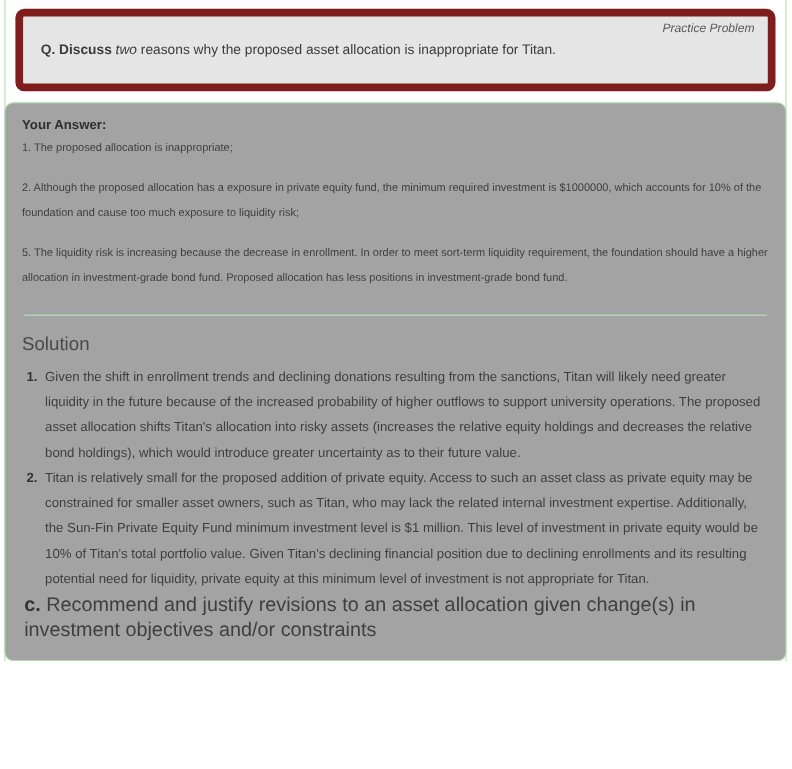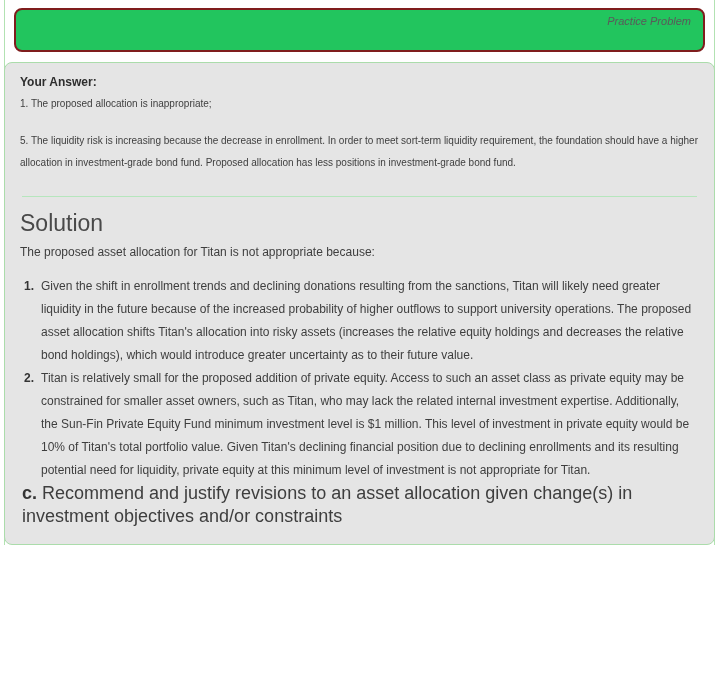--- a/index.html
+++ b/index.html
@@ -13,22 +13,22 @@
   .outer {
     margin: 0 5px 0 4px;
     border-left: 1px solid #b2e2b2;
     border-right: 1px solid #b2e2b2;
     padding-top: 8px;
     background: #ffffff;
   }
   
   .qcard {
     margin: 0 9px;
-    background: #22c55e;
-    border: 2px solid #7f1d1d;
+    background: #e5e5e5;
+    border: 7px solid #7f1d1d;
     border-radius: 8px;
     padding: 2px 12px 22px 16px;
   }
   .pp-tag {
     text-align: right;
     font-style: italic;
     font-size: 11px;
     line-height: 14px;
     margin-top: 2px;
     color: #5a5a5a;
@@ -37,21 +37,21 @@
     margin-top: 3px;
     font-size: 12.5px;
     line-height: 18px;
     color: #3b3b3b;
   }
   .qtext .q-bold { font-weight: bold; }
   .qtext .q-italic { font-style: italic; }
   
   .gcard {
     margin: 10px -1px 0;
-    background: #e5e5e5;
+    background: #a3a3a3;
     border: 1px solid #abdcab;
     border-radius: 8px;
     padding: 8px 15px 16px;
     color: #3e3e3e;
     font-size: 12px;
   }
   .answer-label {
     font-weight: bold;
     color: #2e2e2e;
     font-size: 12px;
@@ -62,21 +62,21 @@
     font-size: 10px;
     line-height: 22px;
     color: #3e3e3e;
   }
   hr.divider {
     border: none;
     border-top: 1px solid #b6e6bd;
     margin: 22px 2px 14px;
   }
   h2.g-heading {
-    font-size: 23px;
+    font-size: 17px;
     font-weight: 400;
     color: #494949;
     line-height: 24px;
     margin: 0 0 6px;
   }
   .sol-intro {
     font-size: 12px;
     line-height: 22px;
     margin: 0 0 12px;
     color: #3e3e3e;
@@ -108,34 +108,35 @@
   }
   .outcome-line .marker { font-weight: bold; color: #343434; }
 </style>
 </head>
 <body>
 
 <div class="outer">
 
   <div class="qcard">
     <div class="pp-tag">Practice Problem</div>
+    <div class="qtext"><span class="q-bold">Q. Discuss</span><span class="q-italic"> two</span><span> reasons why the proposed asset allocation is inappropriate for Titan.</span></div>
   </div>
 
   <div class="gcard">
 
     <div class="answer-label">Your Answer:</div>
 
     <p class="ans">1. The proposed allocation is inappropriate;</p>
+    <p class="ans">2. Although the proposed allocation has a exposure in private equity fund, the minimum required investment is $1000000, which accounts for 10% of the foundation and cause too much exposure to liquidity risk;</p>
     <p class="ans">5. The liquidity risk is increasing because the decrease in enrollment. In order to meet sort-term liquidity requirement, the foundation should have a higher allocation in investment-grade bond fund. Proposed allocation has less positions in investment-grade bond fund.</p>
 
     <hr class="divider">
 
     <h2 class="g-heading">Solution</h2>
 
-    <p class="sol-intro">The proposed asset allocation for Titan is not appropriate because:</p>
 
     <ol class="sol-list">
       <li>
         <span class="marker" style="left: 0px;">1.</span><span>Given the shift in enrollment trends and declining donations resulting from the sanctions, Titan will likely need greater liquidity in the future because of the increased probability of higher outflows to support university operations. The proposed asset allocation shifts Titan's allocation into risky assets (increases the relative equity holdings and decreases the relative bond holdings), which would introduce greater uncertainty as to their future value.</span>
       </li>
       <li>
         <span class="marker" style="left: 0px;">2.</span><span>Titan is relatively small for the proposed addition of private equity. Access to such an asset class as private equity may be constrained for smaller asset owners, such as Titan, who may lack the related internal investment expertise. Additionally, the Sun-Fin Private Equity Fund minimum investment level is $1 million. This level of investment in private equity would be 10% of Titan's total portfolio value. Given Titan's declining financial position due to declining enrollments and its resulting potential need for liquidity, private equity at this minimum level of investment is not appropriate for Titan.</span>
       </li>
     </ol>
 

